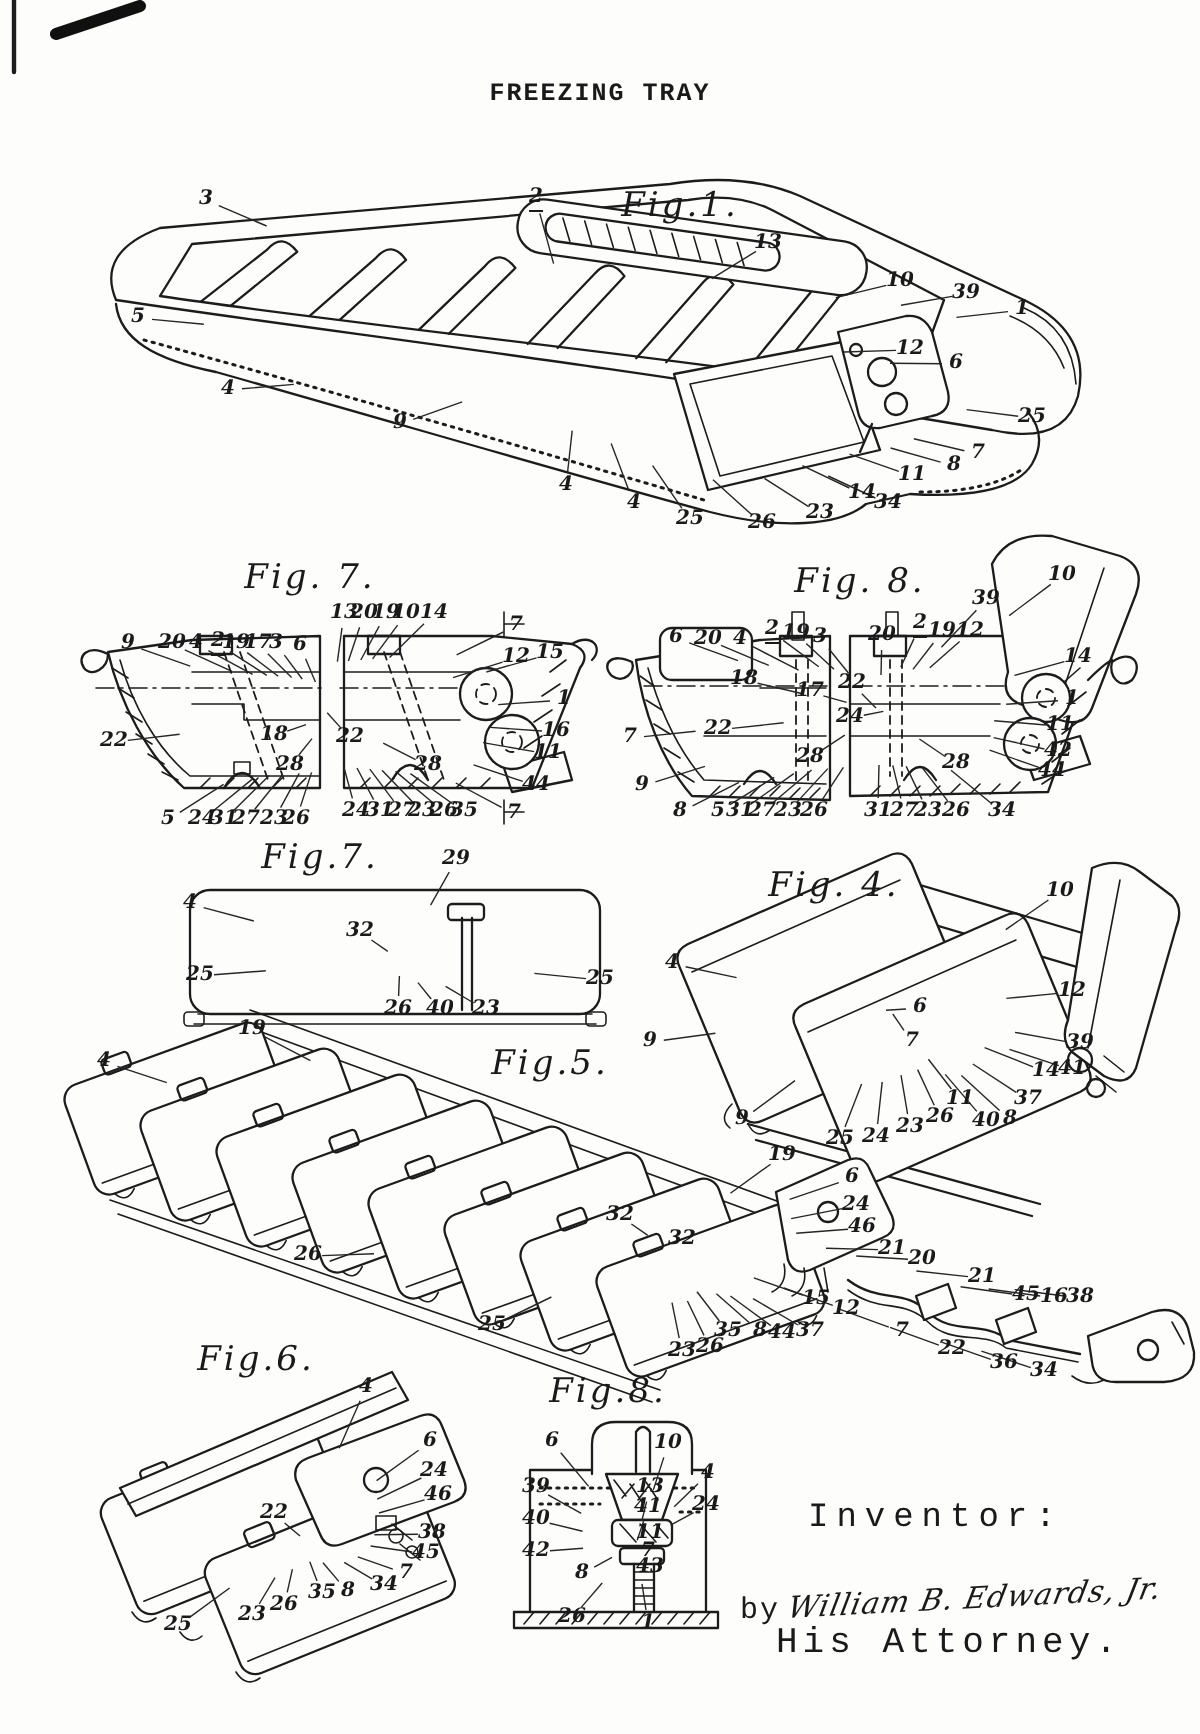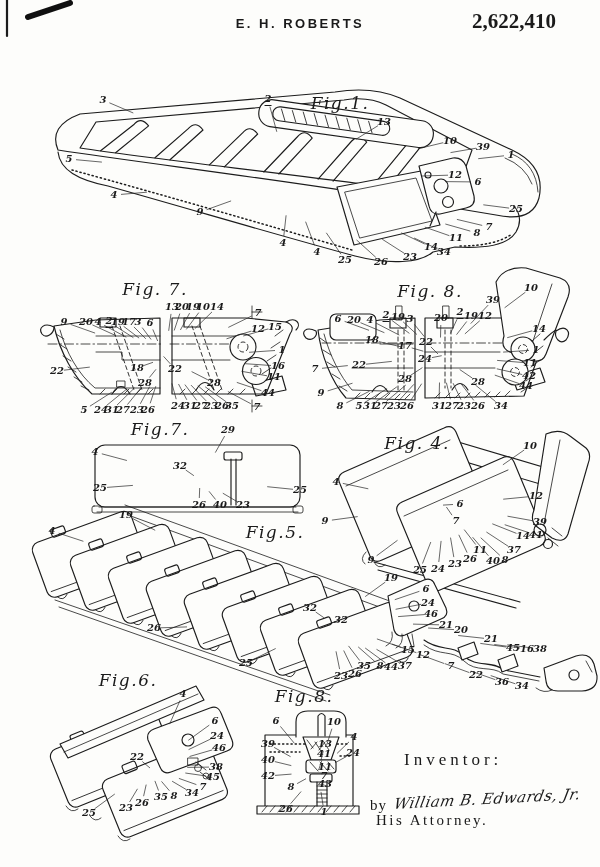--- a/index.html
+++ b/index.html
@@ -20,26 +20,26 @@
   .ref.u{border-bottom:1px solid #1a1a1a;padding-bottom:1px;}
   #art,#leader-svg{position:absolute;left:0;top:0;}
   #art *{fill:none;stroke:#1c1c1c;stroke-width:1.15;stroke-linecap:round;stroke-linejoin:round;}
   #art .wf{fill:#fdfdfb;}
   #art .dsh{stroke-dasharray:4 3;stroke-width:.9;}
   #art .ddt{stroke-dasharray:9 3 1.5 3;stroke-width:.8;}
   #art .stp{stroke-dasharray:1.2 3;stroke-width:1.5;}
   #art .thin{stroke-width:.8;}
   #art .blk{stroke:#101010;stroke-width:6;}
   #leader-svg line{stroke:#262626;stroke-width:.7;}
-  .inv{position:absolute;font-family:Liberation Serif, serif;white-space:nowrap;}
+  .inv{position:absolute;font-family:Liberation Mono, monospace;white-space:nowrap;}
   .inv-head{left:404px;top:750px;font-size:17px;letter-spacing:4px;}
   .inv-name{left:378px;top:772px;font-size:14.5px;letter-spacing:1.8px;}
   .inv-by{left:370px;top:797px;font-size:15px;letter-spacing:1px;}
   .inv-sig{left:394px;top:790px;font:italic 15px "DejaVu Serif",serif;transform:rotate(-3deg) skewX(-14deg);letter-spacing:.5px;}
-  .inv-att{left:376px;top:812px;font-size:15px;letter-spacing:2.5px;}
+  .inv-att{left:388px;top:812px;font-size:18px;letter-spacing:2.5px;}
 </style>
 </head>
 <body>
 
 <div class="page">
 
   <svg id="art" width="600" height="867" viewBox="0 0 600 867">
 
     <g>
       <path class="blk" d="M28,17 L70,3"></path>
@@ -426,22 +426,21 @@
       <line x1="323.3" y1="750.8" x2="320.9" y2="760.5"></line>
       <line x1="274.8" y1="761.6" x2="291.3" y2="765.6"></line>
       <line x1="321.8" y1="760.6" x2="318.6" y2="770.1"></line>
       <line x1="346.8" y1="756.3" x2="335.3" y2="762.6"></line>
       <line x1="275.0" y1="775.4" x2="291.5" y2="774.1"></line>
       <line x1="297.1" y1="783.6" x2="306.0" y2="778.7"></line>
       <line x1="290.6" y1="803.7" x2="301.1" y2="791.5"></line>
       <line x1="323.0" y1="805.1" x2="321.0" y2="791.9"></line>
     </svg>
 
-  <div class="hdr-name">E. H. ROBERTS</div>
-  <div class="hdr-num">2,622,410</div>
+  <div class="hdr-title">FREEZING TRAY</div>
 
   <div class="fig-label" style="left:340px;top:103px">Fig.1.</div>
   <div class="fig-label" style="left:155px;top:289px">Fig. 7.</div>
   <div class="fig-label" style="left:430px;top:291px">Fig. 8.</div>
   <div class="fig-label" style="left:160px;top:429px">Fig.7.</div>
   <div class="fig-label" style="left:417px;top:443px">Fig. 4.</div>
   <div class="fig-label" style="left:275px;top:532px">Fig.5.</div>
   <div class="fig-label" style="left:128px;top:680px">Fig.6.</div>
   <div class="fig-label" style="left:304px;top:696px">Fig.8.</div>
 

